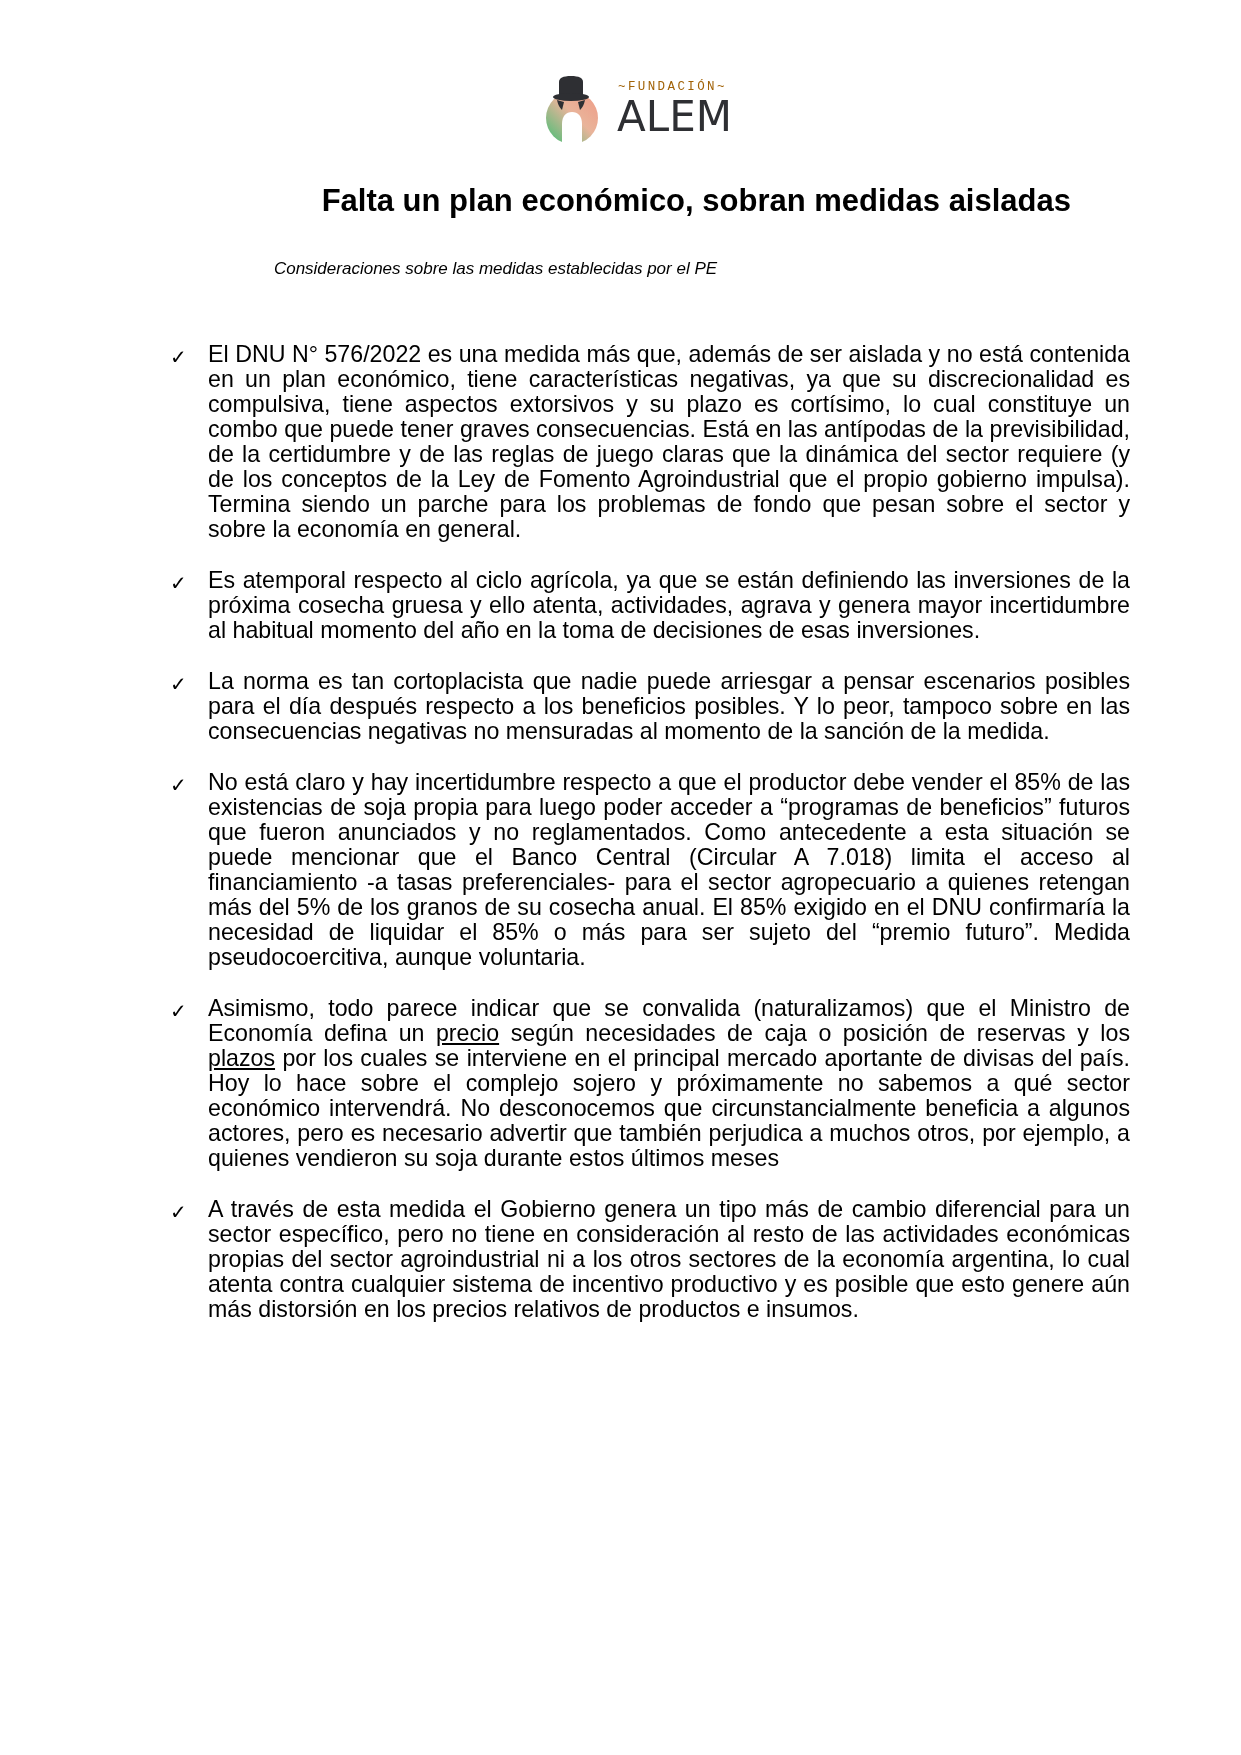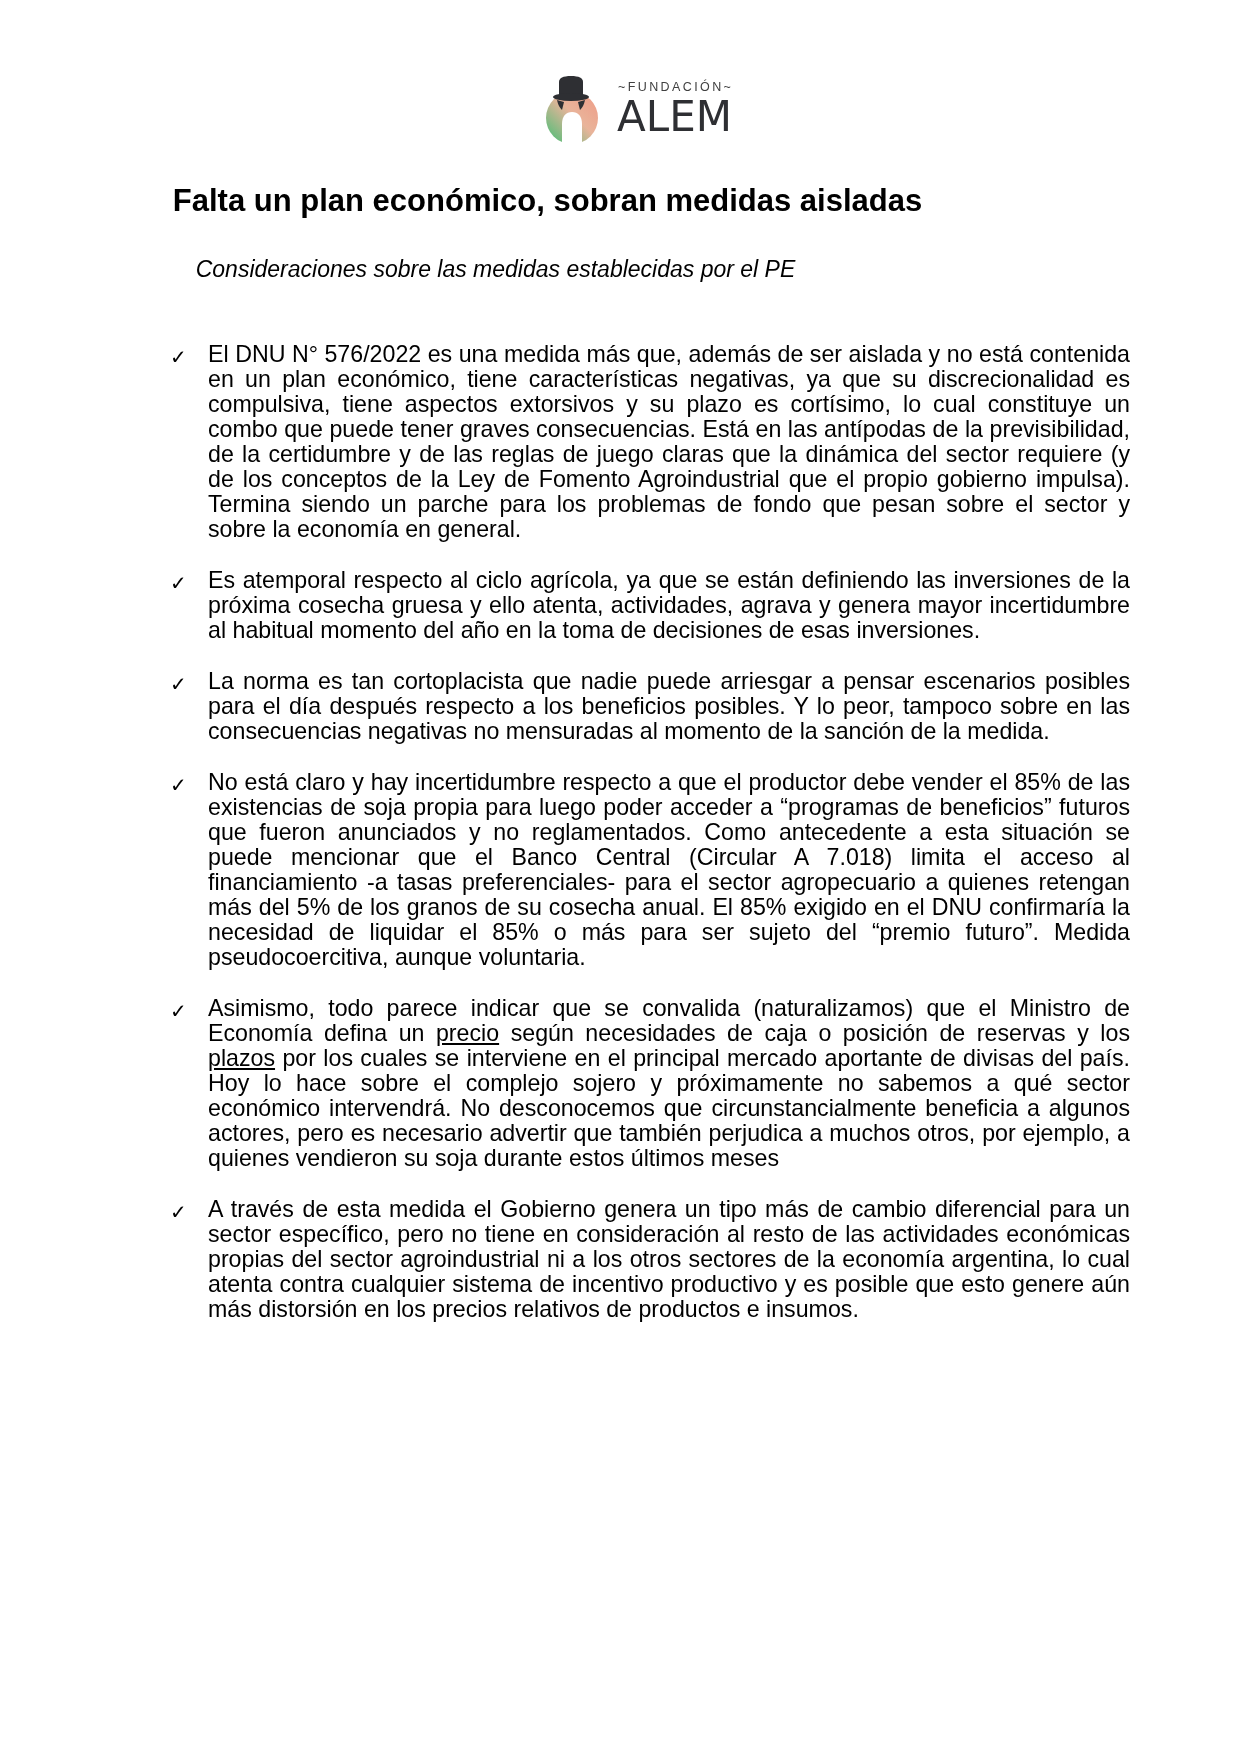--- a/index.html
+++ b/index.html
@@ -26,54 +26,54 @@
       position: absolute;
       left: 0;
       top: 0;
       width: 70px;
       height: 78px;
     }
     .logo-small {
       position: absolute;
       left: 78px;
       top: 8px;
-      font-family: Liberation Sans, sans-serif;
+      font-family: Liberation Mono, monospace;
       font-size: 12.5px;
       letter-spacing: 2.4px;
-      color: #404040;
+      color: #a16207;
       white-space: nowrap;
     }
     .logo-big {
       position: absolute;
       left: 77px;
       top: 20px;
       font-family: "DejaVu Sans", sans-serif;
       font-weight: normal;
       font-size: 42px;
       letter-spacing: 0px;
       color: #2e2f33;
       white-space: nowrap;
     }
     .title {
       position: absolute;
-      left: 12px;
+      left: 0;
       top: 183px;
       width: 1071px;
-      text-align: center;
+      text-align: right;
       font-size: 31px;
       font-weight: bold;
       margin: 0;
     }
     .subtitle {
       position: absolute;
       left: 0;
       top: 254px;
       width: 991px;
       text-align: center;
-      font-size: 23px;
+      font-size: 17px;
       font-style: italic;
       line-height: 30px;
     }
     .subtitle div { margin: 0; }
     .bullets {
       position: absolute;
       left: 170px;
       top: 342px;
       width: 960px;
       margin: 0;

